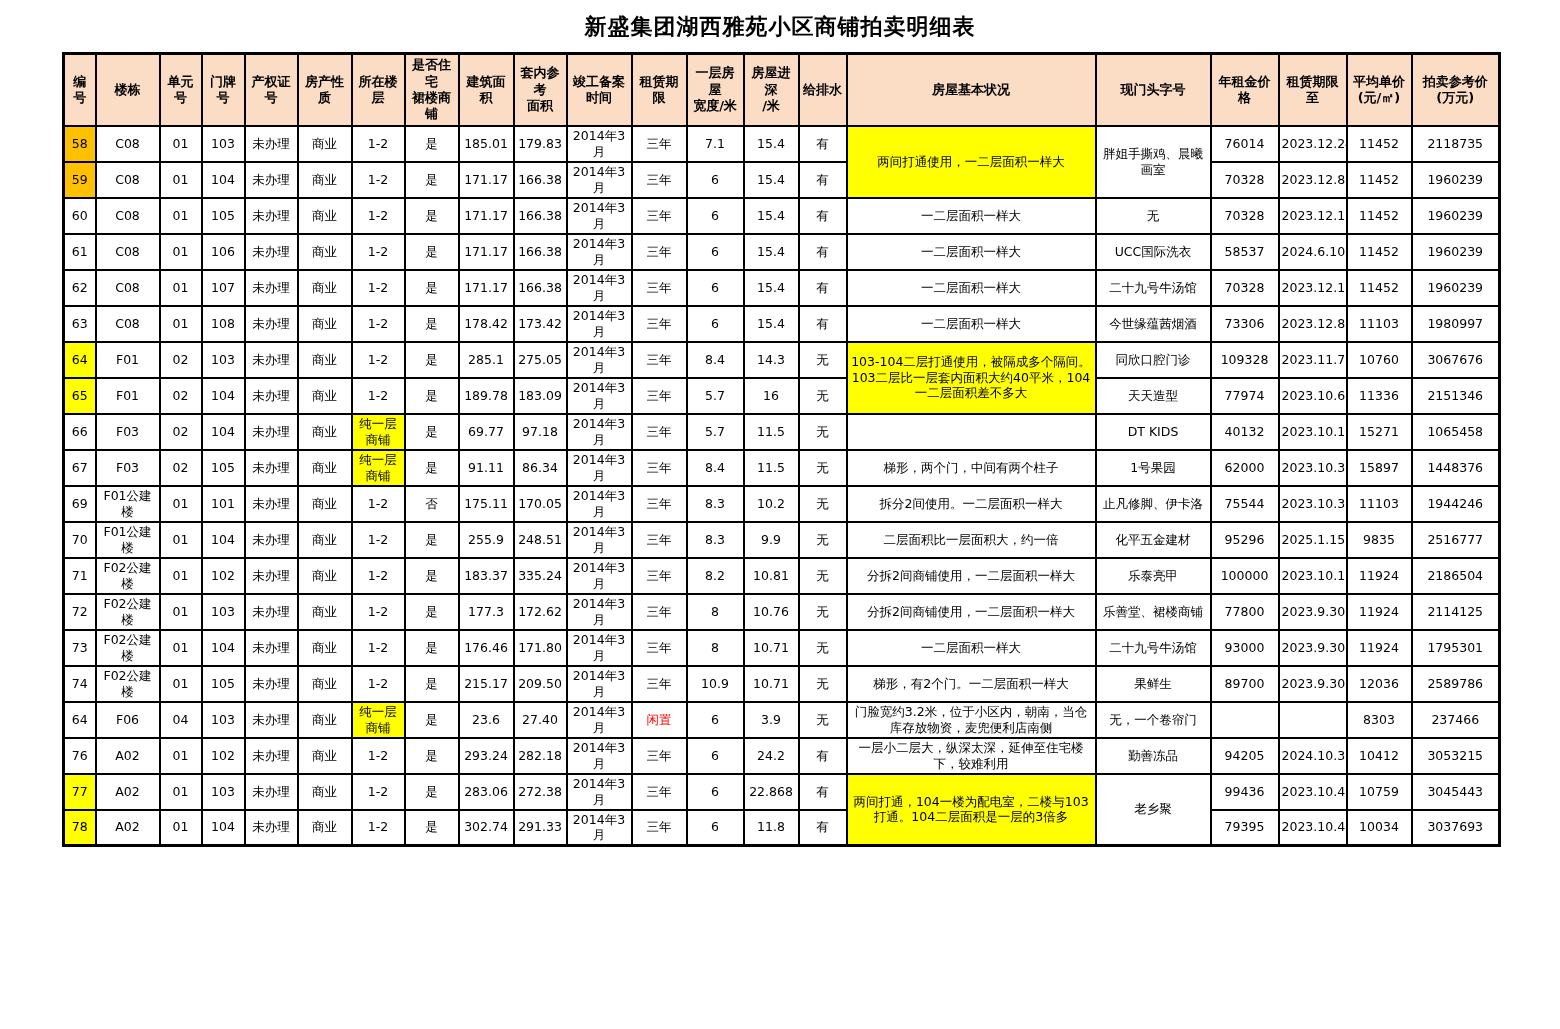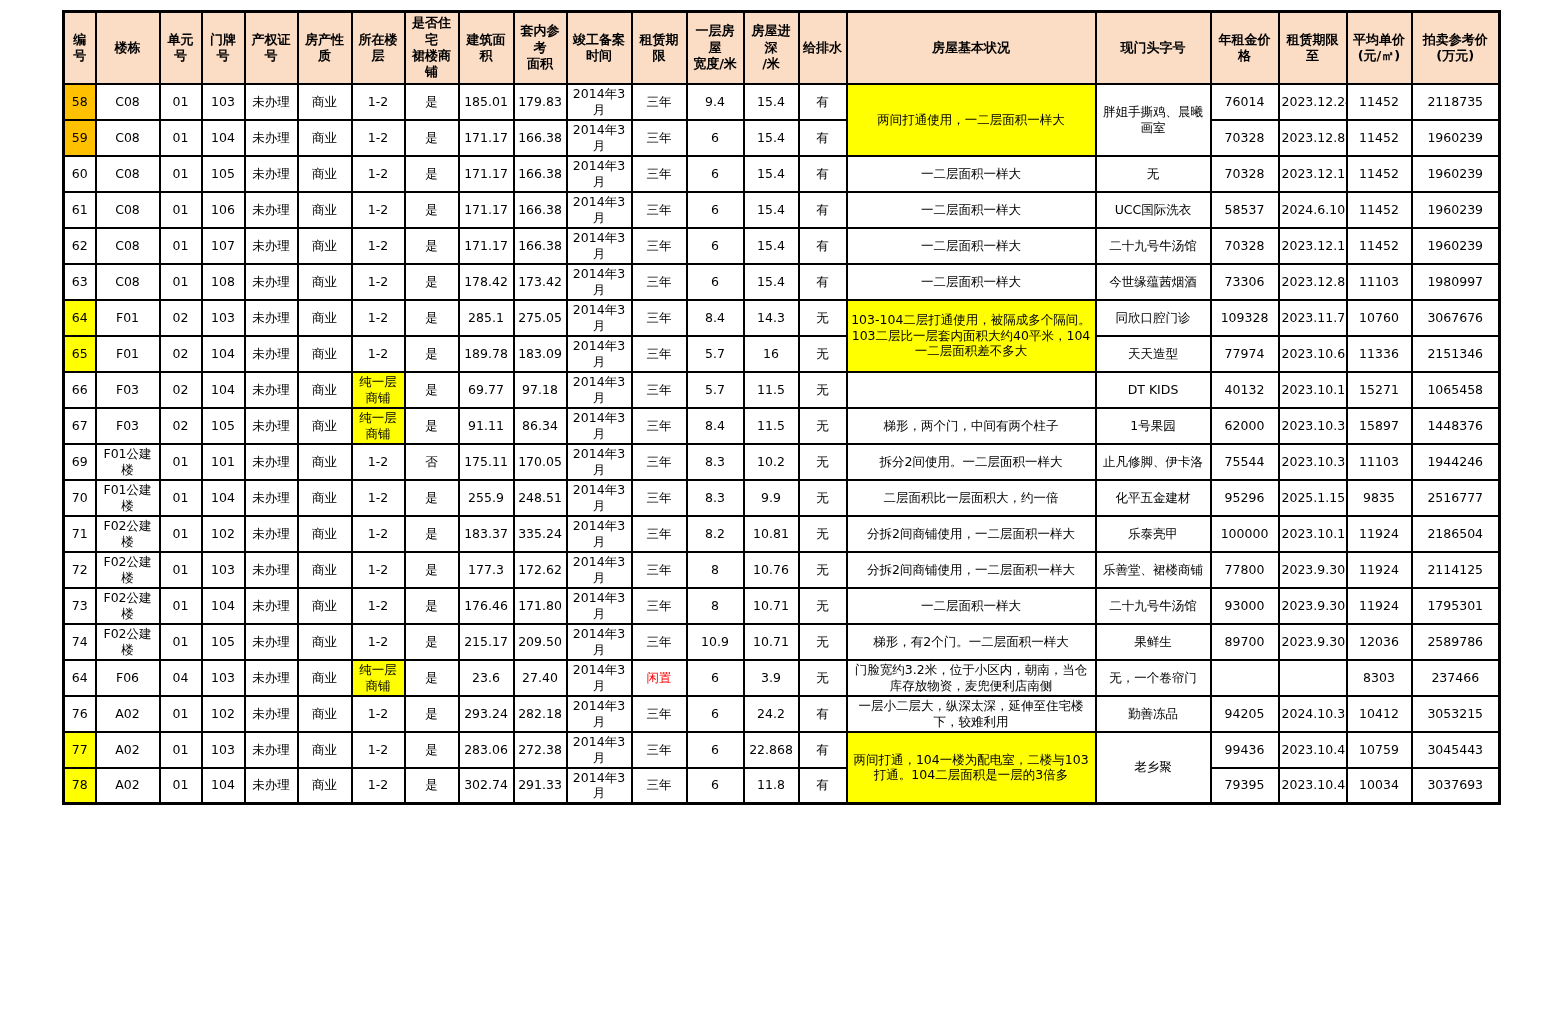--- a/index.html
+++ b/index.html
@@ -50,20 +50,21 @@
     bottom: 38px;
     text-align: center;
     font-family: "DejaVu Serif", "Liberation Serif", serif;
     font-size: 14px;
   }
 </style>
 </head>
 <body>
 
 <div class="page">
+  <div class="title">新盛集团湖西雅苑小区商铺拍卖明细表</div>
 
   <table>
     <colgroup>
       <col style="width:32px">
         <col style="width:64px">
         <col style="width:42px">
         <col style="width:43px">
       <col style="width:53px">
         <col style="width:54px">
         <col style="width:53px">
@@ -121,21 +122,21 @@
           <td>01</td>
           <td>103</td>
           <td>未办理</td>
           <td>商业</td>
           <td>1-2</td>
           <td>是</td>
           <td>185.01</td>
           <td>179.83</td>
           <td>2014年3月</td>
           <td>三年</td>
-          <td>9.4</td>
+          <td>7.1</td>
           <td>15.4</td>
           <td>有</td>
           <td class="bg-yellow" rowspan="2">两间打通使用，一二层面积一样大</td>
           <td rowspan="2">胖姐手撕鸡、晨曦画室</td>
           <td>76014</td>
           <td>2023.12.24</td>
           <td>11452</td>
           <td>2118735</td>
         </tr>
         <tr>

